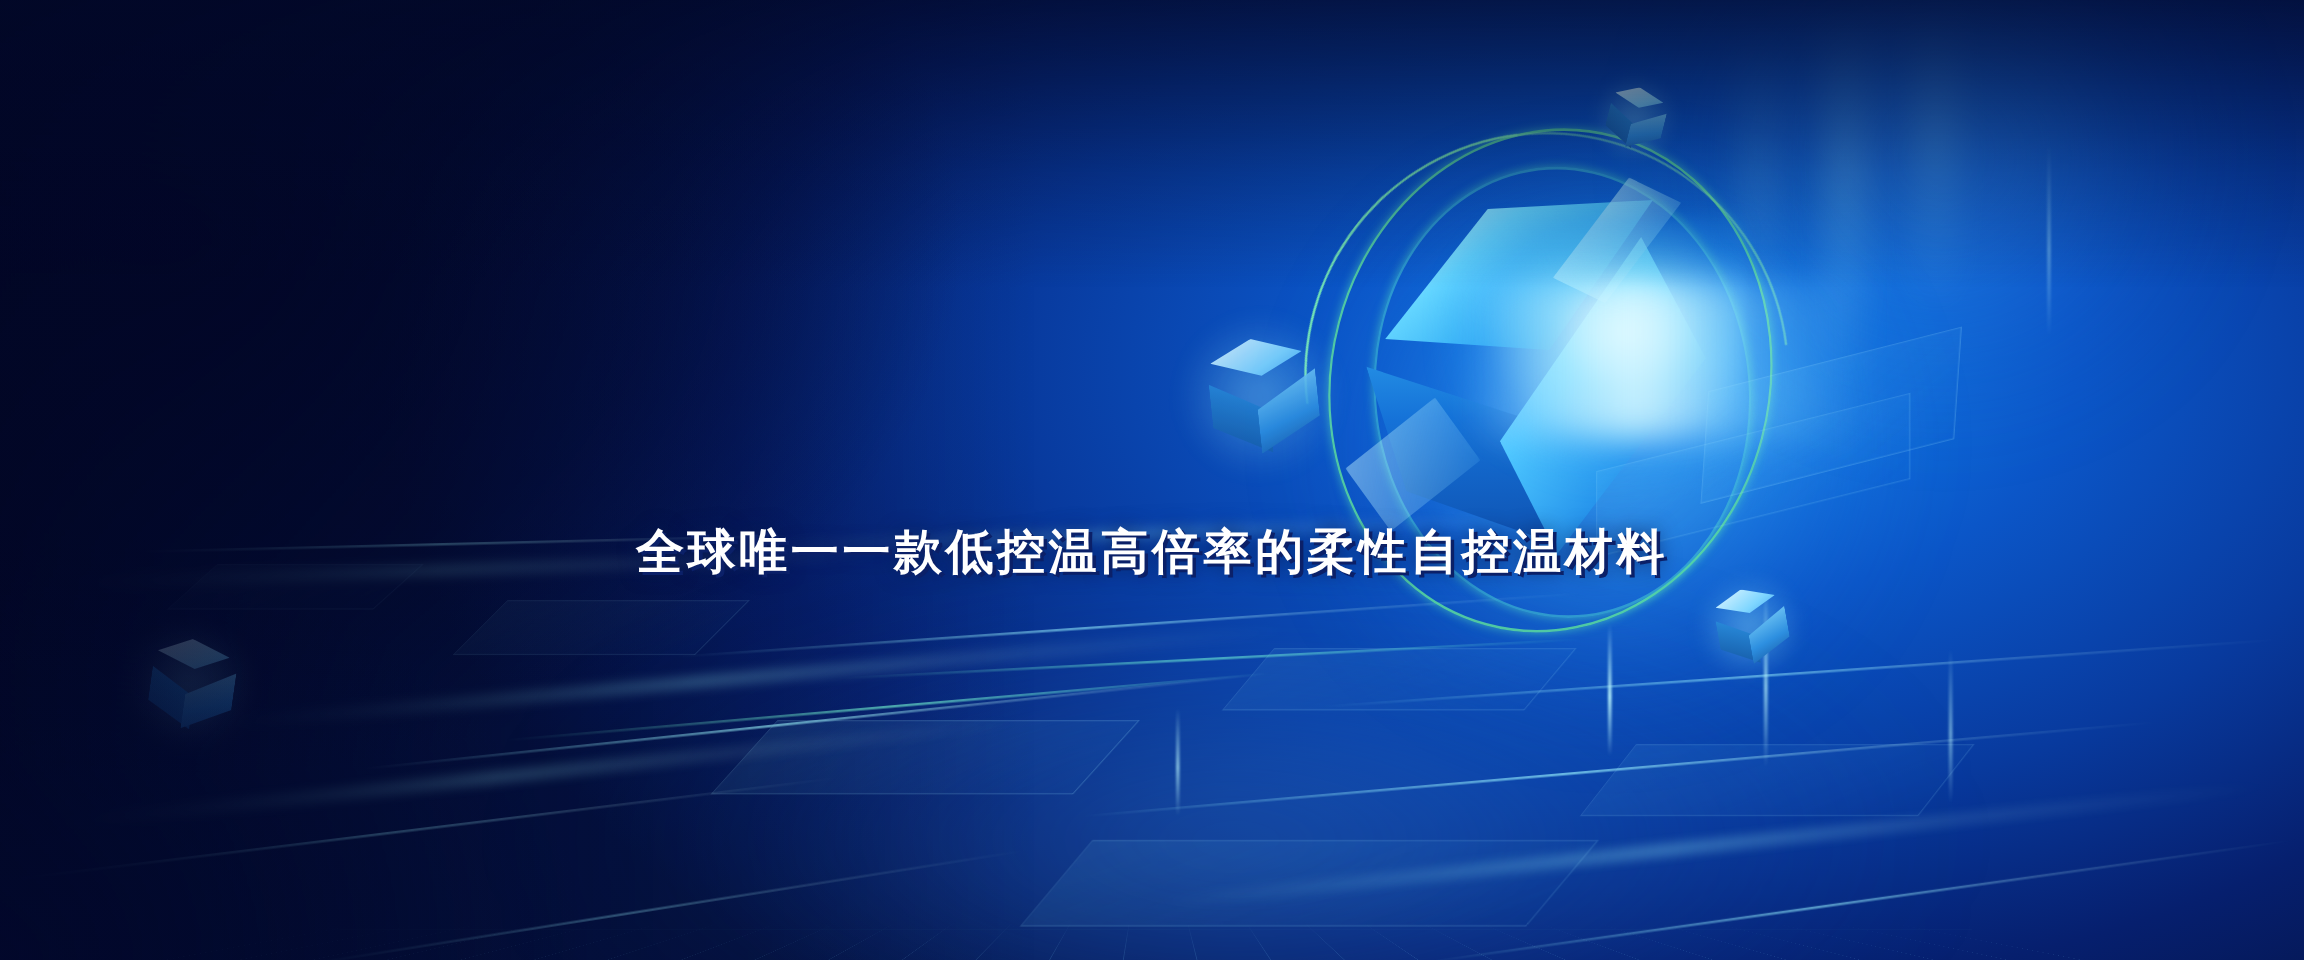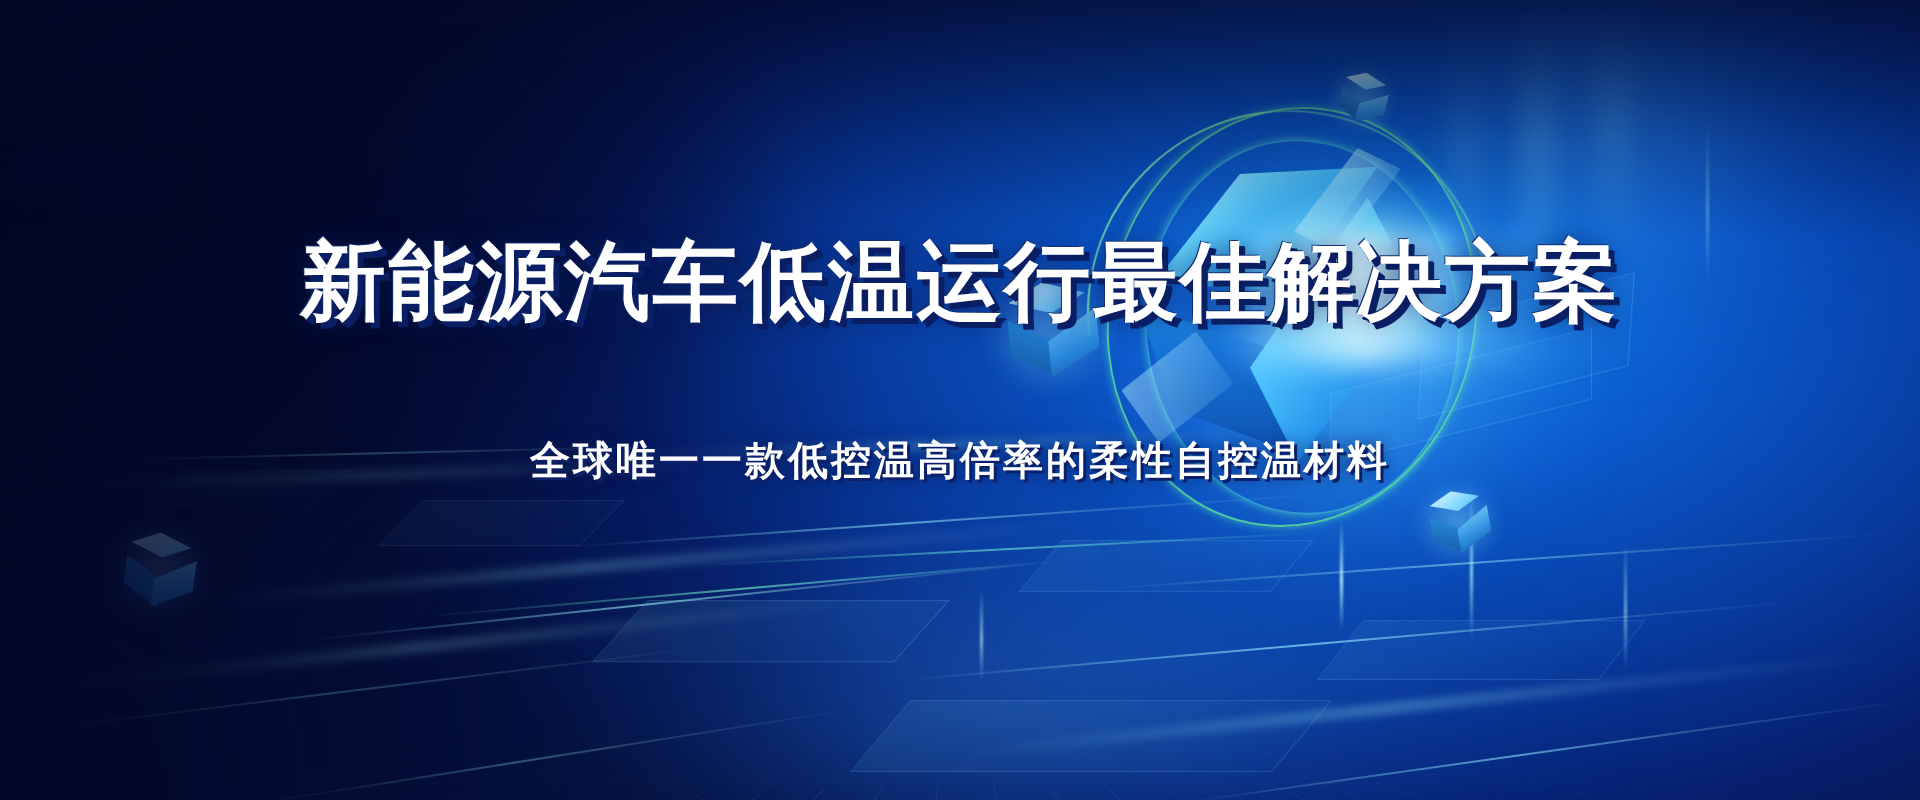--- a/index.html
+++ b/index.html
@@ -270,17 +270,16 @@
     <div class="gl"></div>
     <div class="f top"></div>
     <div class="f lft"></div>
     <div class="f rgt"></div>
   </div>
 
   <div class="bg-vign"></div>
   <div class="bg-topdark"></div>
 
   <div class="text-layer">
-    <div class="headline">新能源汽车低温运行最佳解决方案</div>
     <div class="subline">全球唯一一款低控温高倍率的柔性自控温材料</div>
   </div>
 
 </div>
 
 </body></html>

